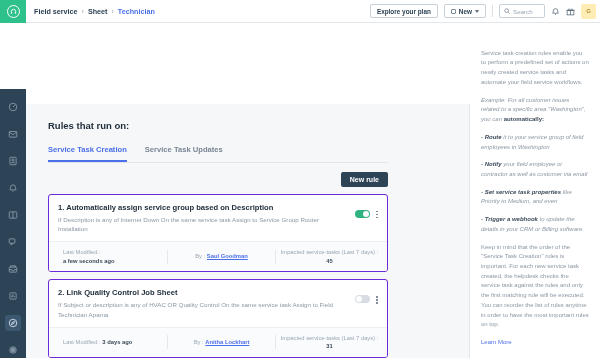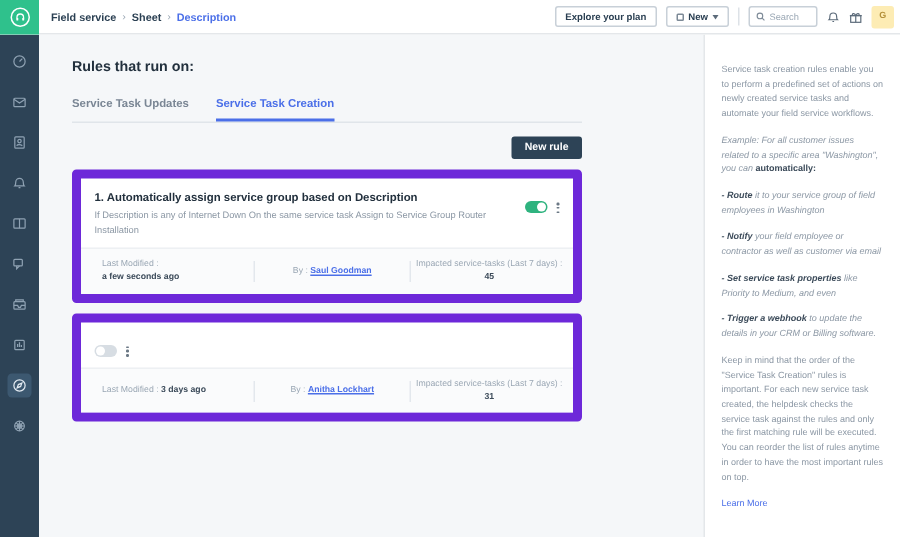--- a/index.html
+++ b/index.html
@@ -58,21 +58,21 @@
   }
   .search-box span.lbl { font-size: 6.2px; color: #9aa7b4; }
   .ic { color:#5c6b7a; display:flex; align-items:center; }
   .avatar-badge {
     width: 15px; height: 15px; border-radius: 2px; background: #fdecb4;
     display:flex; align-items:center; justify-content:center;
     font-size: 6px; color:#b4903a; font-weight:bold;
   }
 
   
-  .body-row { flex: 1; display: flex; min-height: 0; }
+  .body-row { flex: 1; display: flex; min-height: 0; align-items: flex-end; }
 
   .railbar {
     width: 26px; flex: 0 0 26px; background: #2d4356;
     display: flex; flex-direction: column; align-items: center;
     padding-top: 10px; gap: 11px;
   }
   .rail-item {
     width: 16px; height: 16px; border-radius: 3px;
     display: flex; align-items: center; justify-content: center;
     color: #8fa2b3;
@@ -91,21 +91,21 @@
   .tab { font-size: 7.6px; padding-bottom: 6px; color: #7a8694; font-weight: bold; white-space:nowrap; }
   .tab.active { color: #4b6fe8; border-bottom: 2px solid #4b6fe8; }
 
   .newrule-row { display:flex; width: 340px; justify-content:flex-end; margin-top: 9px; }
   .btn-newrule {
     background:#2d4356; color:#ffffff; font-size:7px; font-weight:bold;
     padding: 4px 9px; border-radius: 2px; white-space:nowrap;
   }
 
   .card {
-    width: 340px; background:#ffffff; border:6px solid #6d28d9;
+    width: 340px; background:#ffffff; border:1px solid #6d28d9;
     border-radius: 3px; margin-top: 7px; overflow:hidden;
   }
   .card-main { display:flex; padding: 8px 9px 7px 9px; gap: 6px; }
   .card-text { flex:1; min-width:0; }
   .card-title { font-size: 7.6px; font-weight: bold; color:#22303d; }
   .card-desc { font-size: 6.2px; color:#8b97a4; line-height: 1.55; margin-top: 3px; }
   .card-ctrls { display:flex; align-items:flex-start; gap:6px; padding-top:7px; }
 
   .toggle { width:15px; height:8px; border-radius:5px; position:relative; }
   .toggle.on { background:#2fb37f; }
@@ -154,21 +154,21 @@
             <rect x="2" y="9" width="3" height="4" rx="1" fill="#fff" stroke="none"></rect>
             <rect x="11" y="9" width="3" height="4" rx="1" fill="#fff" stroke="none"></rect>
         </svg>
       </span>
     </div>
     <div class="breadcrumb">
       <span>Field service</span>
       <span class="bc-sep">›</span>
       <span>Sheet</span>
       <span class="bc-sep">›</span>
-      <span class="bc-link">Description</span>
+      <span class="bc-link">Technician</span>
     </div>
 
     <div class="top-right">
       <div class="btn-outline">
         <span>Explore your plan</span>
       </div>
       <div class="btn-outline">
         <span class="sq-icon"></span>
         <span>New</span>
         <span class="caret"></span>
@@ -263,22 +263,22 @@
             <circle cx="8" cy="8" r="5.2"></circle>
             <path d="M8 2.8v10.4M2.8 8h10.4M4.3 4.3l7.4 7.4M11.7 4.3l-7.4 7.4"></path>
           </svg>
       </div>
     </div>
 
     <div class="content">
       <div class="page-title">Rules that run on:</div>
 
       <div class="tabs">
+        <div class="tab active">Service Task Creation</div>
         <div class="tab">Service Task Updates</div>
-        <div class="tab active">Service Task Creation</div>
       </div>
 
       <div class="newrule-row">
         <div class="btn-newrule">New rule</div>
       </div>
 
       <div class="card">
         <div class="card-main">
           <div class="card-text">
             <div class="card-title">
@@ -311,20 +311,27 @@
           <div class="foot-div"></div>
           <div class="foot-cell">
             <span>Impacted service-tasks (Last 7 days) :</span>
             <b>45</b>
           </div>
         </div>
       </div>
 
       <div class="card">
         <div class="card-main">
+          <div class="card-text">
+            <div class="card-title">
+              <span>2.</span>
+              <span>Link Quality Control Job Sheet</span>
+            </div>
+            <div class="card-desc">If Subject or description is any of HVAC OR Quality Control On the same service task Assign to Field Technician Aparna</div>
+          </div>
           <div class="card-ctrls">
             <div class="toggle off">
                 <span class="knob"></span>
               </div>
             <div class="kebab">
                 <i></i>
                 <i></i>
                 <i></i>
               </div>
           </div>

